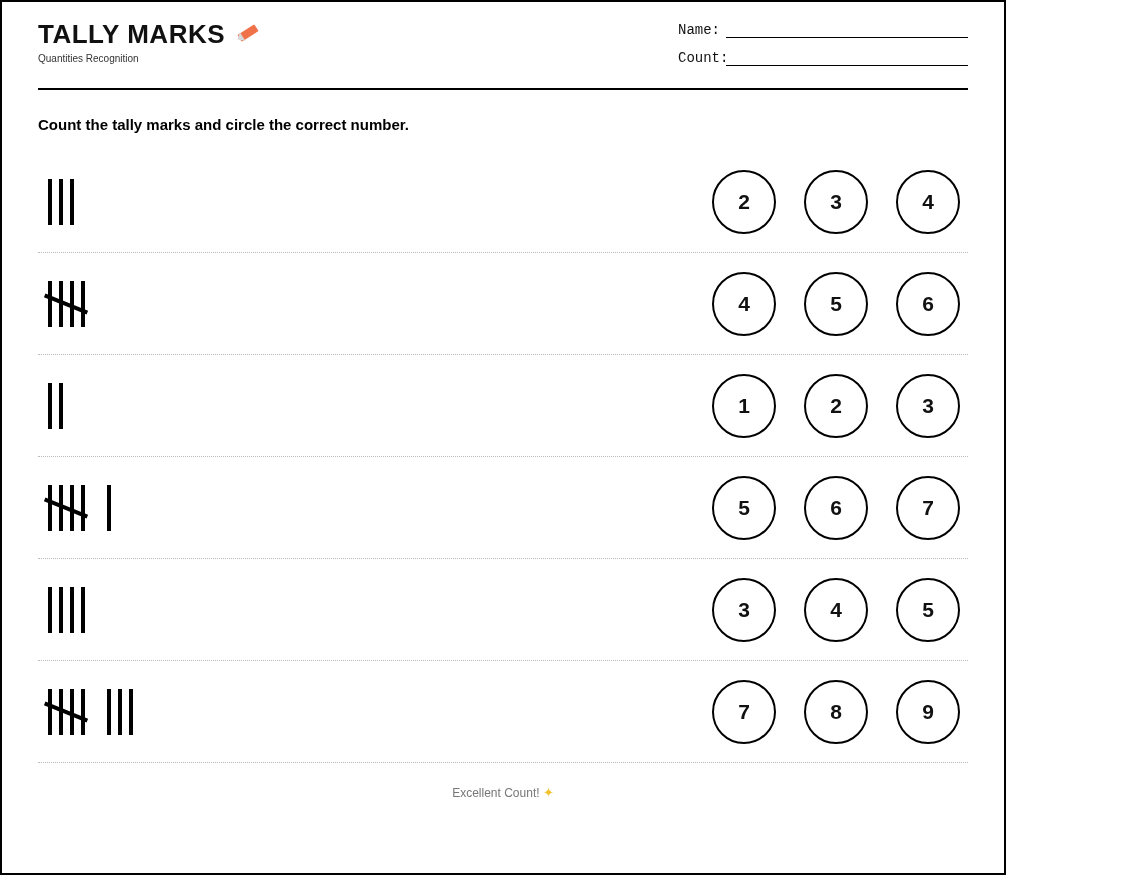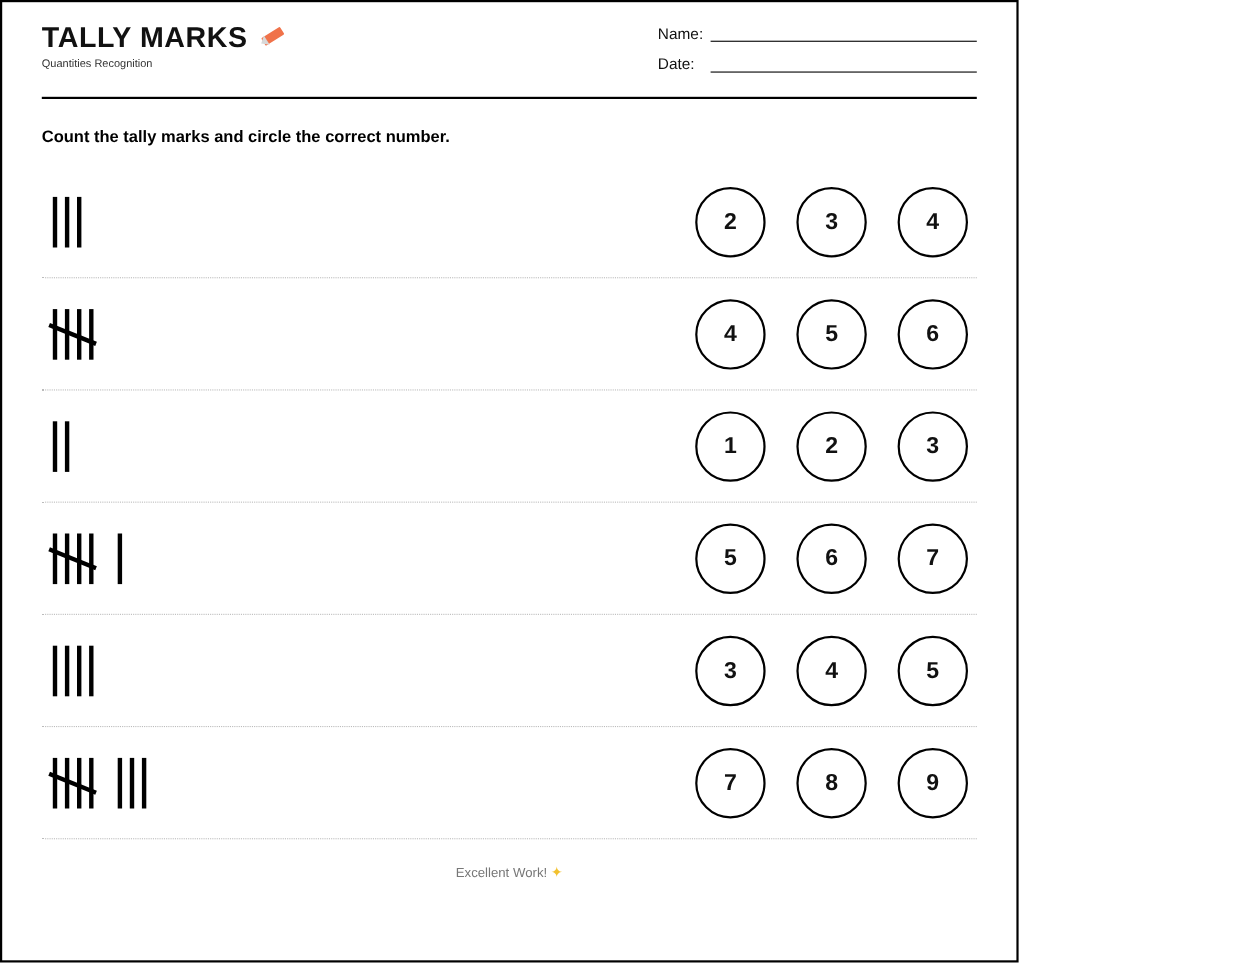--- a/index.html
+++ b/index.html
@@ -9,21 +9,21 @@
   body {
     width: 1142px;
     height: 875px;
     background: #ffffff;
     font-family: "Liberation Sans", sans-serif;
     color: #111111;
     overflow: hidden;
   }
   .sheet {
     position: relative;
-    width: 926px;
+    width: 1006px;
     height: 875px;
     box-sizing: border-box;
     border: 2px solid #000000;
   }
 
   
   .header {
     position: relative;
     height: 68px;
     margin: 18px 36px 0 36px;
@@ -75,20 +75,21 @@
   .subtitle {
     font-size: 10px;
     color: #333333;
     margin-top: 4px;
   }
   .fields {
     position: absolute;
     right: 0;
     top: 2px;
     width: 290px;
+    font-family: Liberation Mono, monospace;
   }
   .field-row {
     display: flex;
     align-items: flex-end;
     font-size: 14px;
     margin-bottom: 12px;
   }
   .field-label {
     width: 48px;
     flex: 0 0 auto;
@@ -196,21 +197,21 @@
         </span>
       </div>
       <div class="subtitle">Quantities Recognition</div>
     </div>
     <div class="fields">
       <div class="field-row">
         <span class="field-label">Name:</span>
         <span class="field-line"></span>
       </div>
       <div class="field-row">
-        <span class="field-label">Date:</span>
+        <span class="field-label">Count:</span>
         <span class="field-line"></span>
       </div>
     </div>
   </div>
 
   <div class="instruction">Count the tally marks and circle the correct number.</div>
 
   <div class="rows">
       <div class="row">
         <div class="tally-area">
@@ -306,17 +307,17 @@
         </div>
         <div class="options">
           <div class="option">7</div>
           <div class="option">8</div>
           <div class="option">9</div>
         </div>
       </div>
     </div>
 
   <div class="footer">
-    <span>Excellent Work!</span>
+    <span>Excellent Count!</span>
     <span class="star">✦</span>
   </div>
 
 </div>
 
 </body></html>

